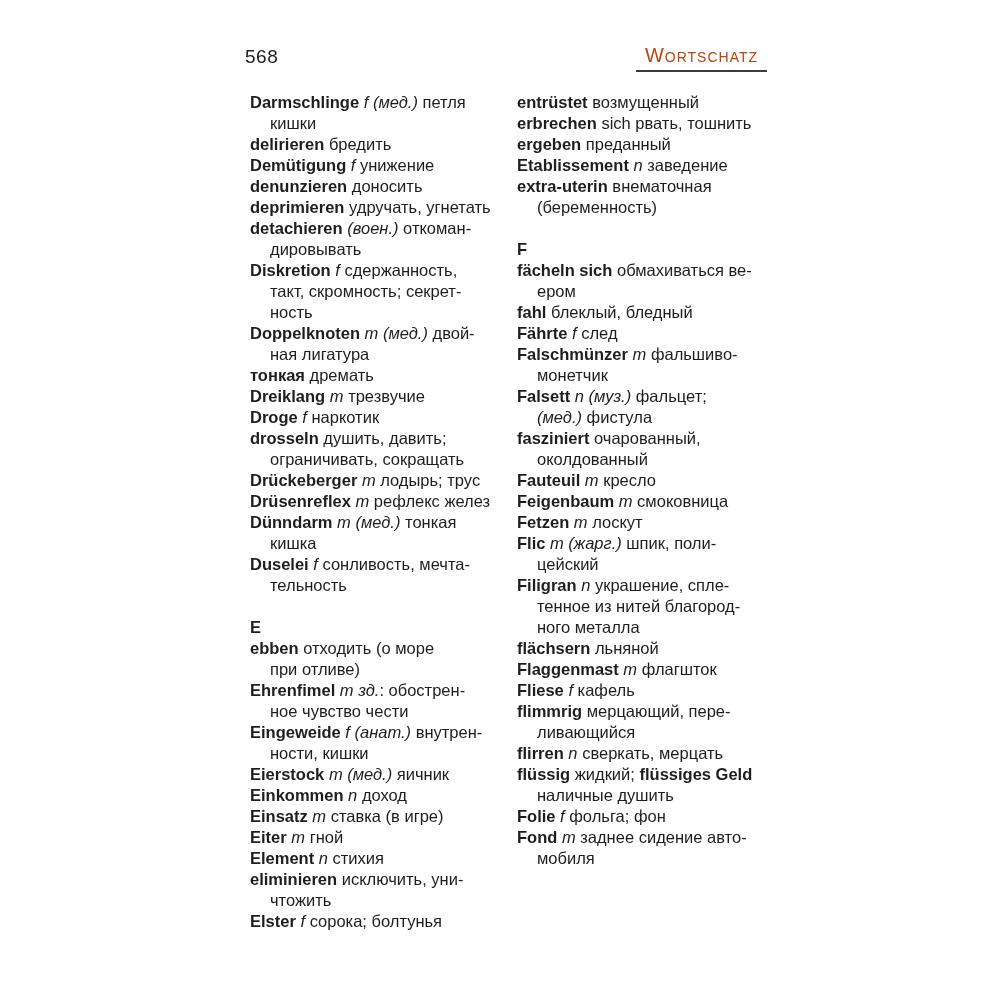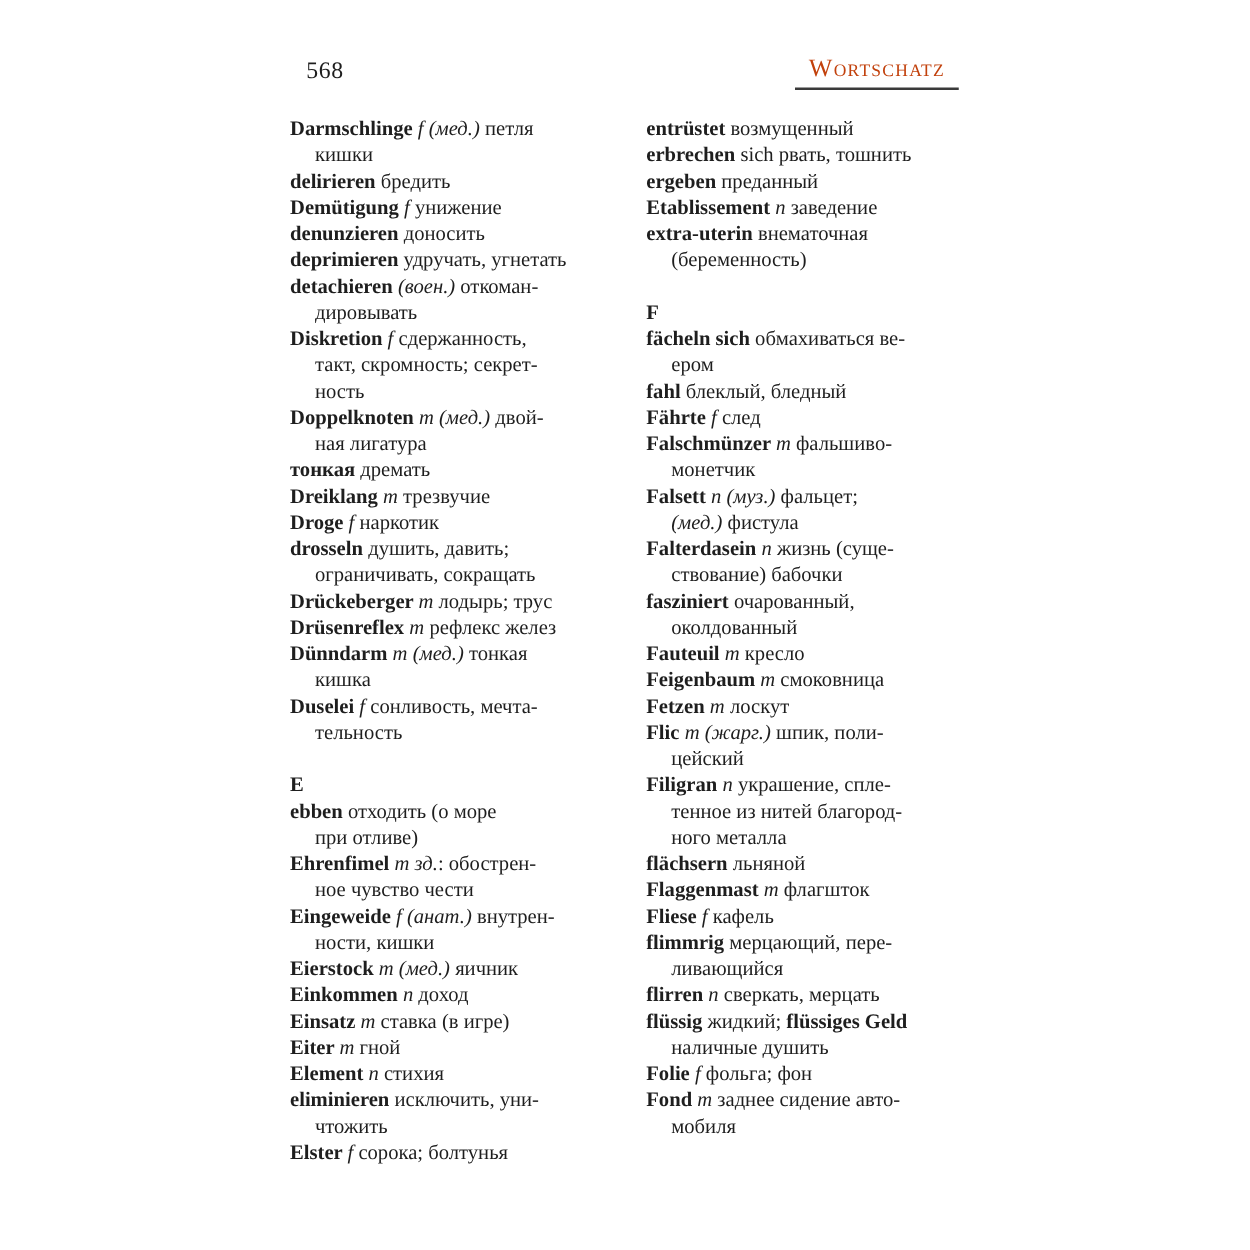--- a/index.html
+++ b/index.html
@@ -5,21 +5,21 @@
   html, body {
     margin: 0;
     padding: 0;
     background: #ffffff;
   }
   .page {
     position: relative;
     width: 1000px;
     height: 1000px;
     background: #ffffff;
-    font-family: Liberation Serif, serif;
+    font-family: Liberation Sans, sans-serif;
     color: #1e1e1e;
     overflow: hidden;
   }
   .page-number {
     position: absolute;
     left: 245px;
     top: 46px;
     font-size: 19px;
     letter-spacing: 0.5px;
   }
@@ -35,21 +35,21 @@
     border-bottom: 2px solid #3a3a3a;
     padding-bottom: 3px;
     color: #c2410c;
   }
   .col {
     position: absolute;
     top: 92px;
     font-size: 16.5px;
     line-height: 21px;
   }
-  .col-left  { left: 232px; width: 268px; }
+  .col-left  { left: 250px; width: 268px; }
   .col-right { left: 517px; width: 278px; }
   .entry { margin: 0; }
   .line { white-space: nowrap; }
   .line.cont { padding-left: 20px; }
   .b { font-weight: bold; }
   .i { font-style: italic; }
   .r { font-style: normal; font-weight: normal; }
   .section-letter {
     font-weight: bold;
     margin-top: 21px;
@@ -185,24 +185,20 @@
       </div>
       <div class="entry">
         <div class="line"><span class="b">Falschmünzer </span><span class="i">m </span><span class="r">фальшиво-</span></div>
         <div class="line cont"><span class="r">монетчик</span></div>
       </div>
       <div class="entry">
         <div class="line"><span class="b">Falsett </span><span class="i">n (муз.)</span><span class="r"> фальцет;</span></div>
         <div class="line cont"><span class="i">(мед.)</span><span class="r"> фистула</span></div>
       </div>
       <div class="entry">
-        <div class="line"><span class="b">Falterdasein </span><span class="i">n </span><span class="r">жизнь (суще-</span></div>
-        <div class="line cont"><span class="r">ствование) бабочки</span></div>
-      </div>
-      <div class="entry">
         <div class="line"><span class="b">fasziniert </span><span class="r">очарованный,</span></div>
         <div class="line cont"><span class="r">околдованный</span></div>
       </div>
       <div class="entry">
         <div class="line"><span class="b">Fauteuil </span><span class="i">m </span><span class="r">кресло</span></div>
       </div>
       <div class="entry">
         <div class="line"><span class="b">Feigenbaum </span><span class="i">m </span><span class="r">смоковница</span></div>
       </div>
       <div class="entry">

